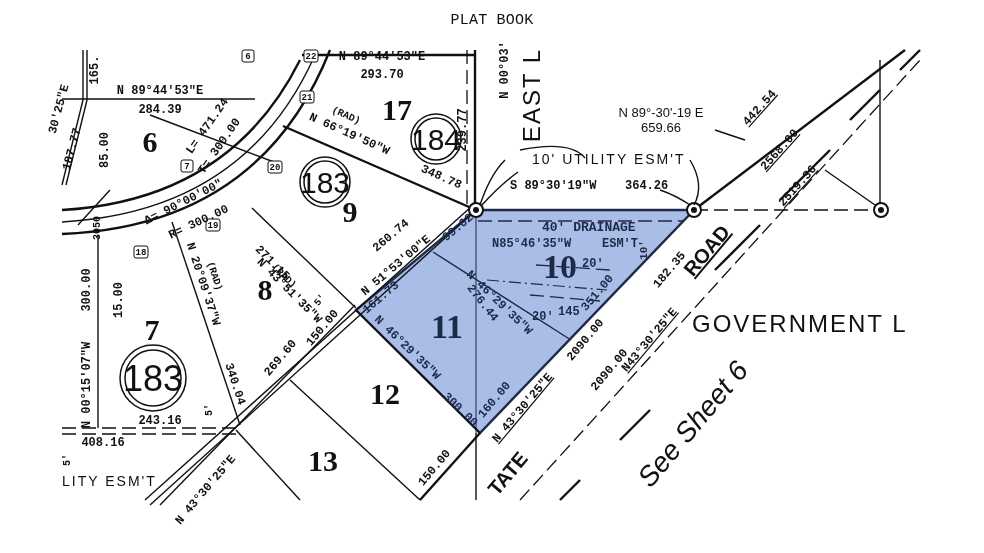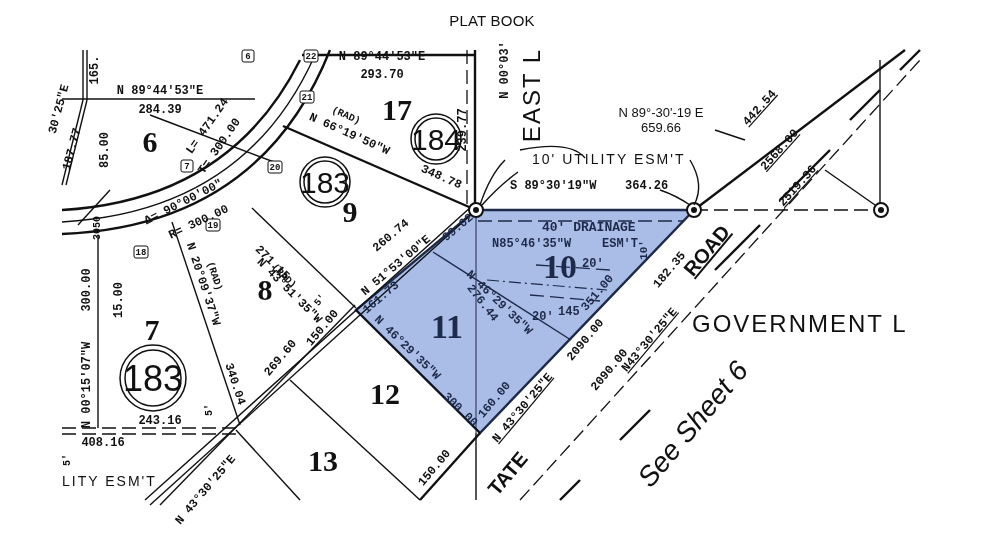--- a/index.html
+++ b/index.html
@@ -1,17 +1,17 @@
 <!DOCTYPE html>
 <html><head>
 <meta charset="utf-8">
 <style>
   html, body { margin: 0; padding: 0; background: #ffffff; }
   body { width: 984px; height: 553px; position: relative; overflow: hidden; font-family: "Liberation Sans", sans-serif; }
-  .title { position: absolute; top: 12px; left: 0; width: 984px; text-align: center; font-family: Liberation Sans, sans-serif; font-size: 15px; color: #111; letter-spacing: 0.2px; }
+  .title { position: absolute; top: 12px; left: 0; width: 984px; text-align: center; font-family: Liberation Mono, monospace; font-size: 15px; color: #111; letter-spacing: 0.2px; }
   svg.map { position: absolute; left: 0; top: 0; }
   .lbl { font-family: "Liberation Mono", "DejaVu Sans Mono", monospace; font-weight: bold; fill: #111; font-size: 12px; }
   .lbl-b { font-family: "Liberation Mono", "DejaVu Sans Mono", monospace; font-weight: bold; fill: #1e2a4a; font-size: 12px; }
   .lot { font-family: "Liberation Serif", serif; fill: #111; font-size: 30px; font-weight: bold; }
   .lot-b { font-family: "Liberation Serif", serif; fill: #1e2a4a; font-size: 30px; font-weight: bold; }
   .sheet { font-family: "Liberation Sans", sans-serif; fill: #111; font-size: 28px; }
   .big { font-family: "Liberation Sans", sans-serif; fill: #111; font-size: 24px; }
   .road { font-family: "Liberation Sans", sans-serif; fill: #111; font-size: 20px; font-weight: bold; }
   .sans { font-family: "Liberation Sans", sans-serif; fill: #111; font-size: 13px; }
   .tag { font-family: "Liberation Mono", monospace; fill: #111; font-size: 9px; font-weight: bold; }

